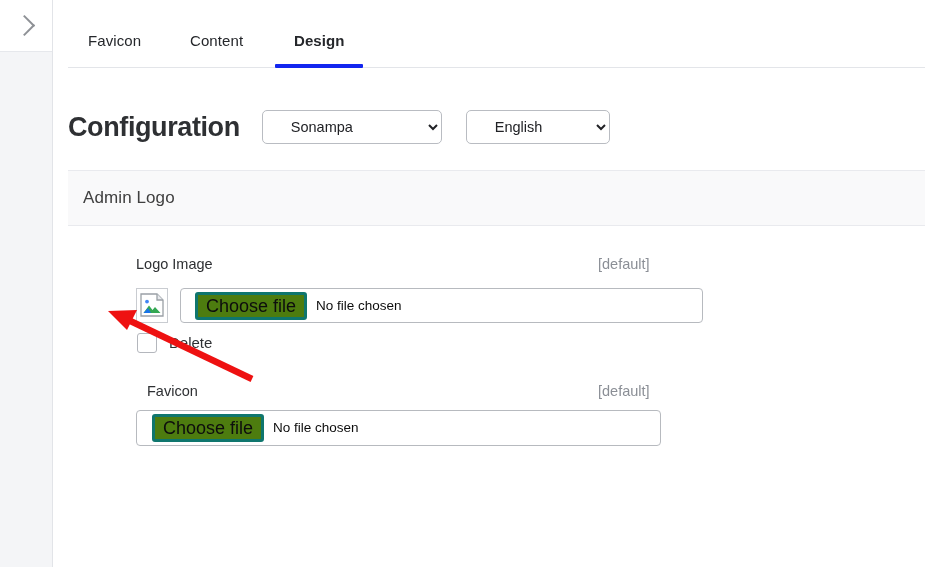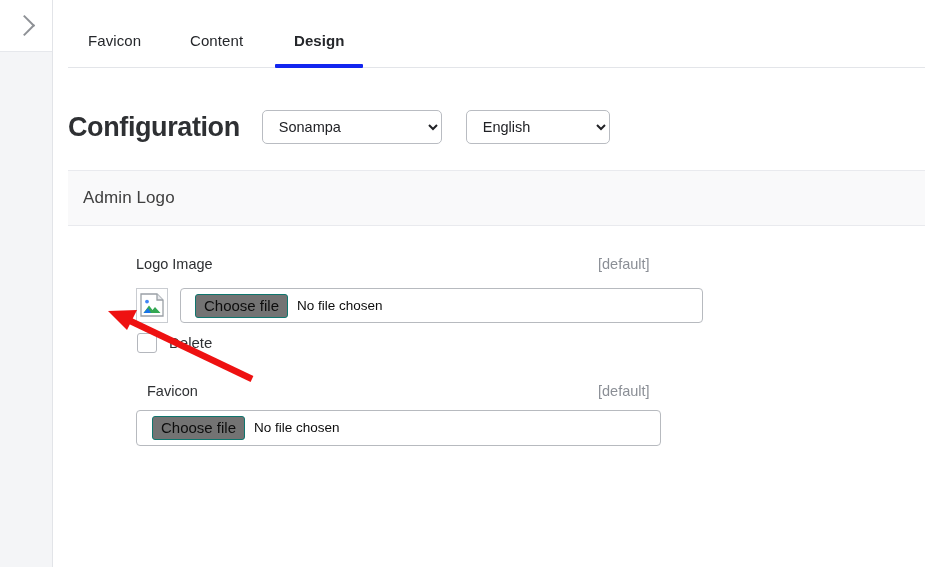--- a/index.html
+++ b/index.html
@@ -127,21 +127,21 @@
   }
   .sel {
     appearance: auto;
     font-family: "Liberation Sans", sans-serif;
     font-size: 14.5px;
     color: #212226;
     background: #ffffff;
     border: 1px solid #b9bcc2;
     border-radius: 5px;
     height: 34px;
-    padding: 0 12px;
+    padding: 0 24px;
     box-sizing: border-box;
     cursor: pointer;
   }
   .sel.store { width: 180px; margin-right: 24px; }
   .sel.lang  { width: 144px; }
 
   
   .panel-head {
     position: absolute;
     left: 15px;
@@ -204,25 +204,25 @@
     box-sizing: border-box;
     display: flex;
     align-items: center;
     cursor: pointer;
   }
   .fileinput.logo { left: 127px; top: 288px; width: 523px; height: 35px; }
   .fileinput.fav  { left: 83px;  top: 410px; width: 525px; height: 36px; }
 
   .choose-btn {
     font-family: "Liberation Sans", sans-serif;
-    font-size: 15px;
+    font-size: 18px;
     line-height: 18px;
     color: #0d0d0d;
-    background: #737373;
-    border: 1px solid #0f766e;
+    background: #4d7c0f;
+    border: 3px solid #0f766e;
     border-radius: 3px;
     padding: 2px 8px;
     margin-left: 14px;
     white-space: nowrap;
   }
   .fileinput.fav .choose-btn { margin-left: 15px; }
   .file-status {
     font-size: 13.5px;
     line-height: 18px;
     color: #0d0d0d;

